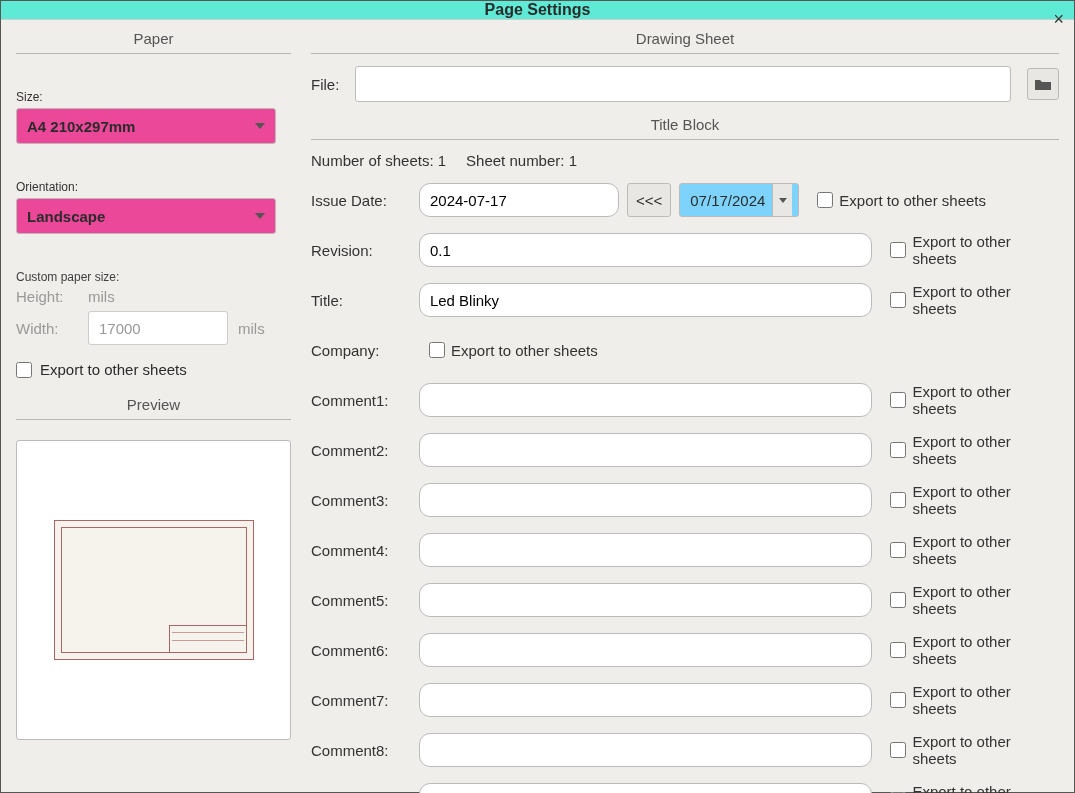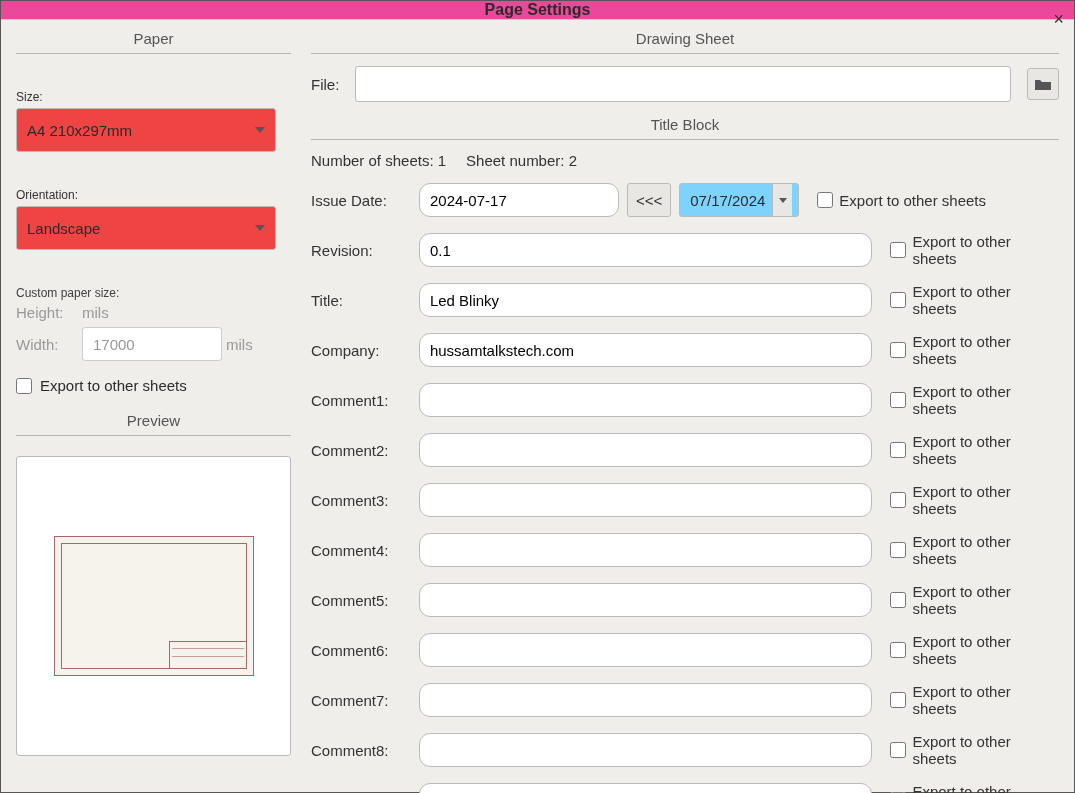--- a/index.html
+++ b/index.html
@@ -1,29 +1,29 @@
 <!DOCTYPE html>
 <html><head>
 <meta charset="utf-8">
 <style>
 * { box-sizing: border-box; margin: 0; padding: 0; font-family: sans-serif; }
 body { background: #f0eeeb; font-size: 15px; color: #2b2b2b; width: 1075px; height: 793px; overflow: hidden; }
 .dialog { border: 1px solid #555; width: 1075px; height: 793px; display: flex; flex-direction: column; }
-.titlebar { background: #ec4899; height: 40px; display: flex; align-items: center; justify-content: center; position: relative; border-bottom: 1px solid #ccc; }
+.titlebar { background: #5eead4; height: 40px; display: flex; align-items: center; justify-content: center; position: relative; border-bottom: 1px solid #ccc; }
 .titlebar-title { font-weight: bold; font-size: 16px; }
 .close-btn { position: absolute; right: 10px; top: 8px; font-size: 18px; cursor: pointer; color: #333; }
 .content { flex: 1; display: flex; padding: 10px 15px; gap: 20px; }
 .left { width: 275px; display: flex; flex-direction: column; }
 .right { flex: 1; display: flex; flex-direction: column; }
 .section-header { text-align: center; color: #555; font-size: 15px; border-bottom: 1px solid #b8b5b0; padding-bottom: 6px; margin-bottom: 12px; }
 .field-label { color: #333; margin-bottom: 4px; display: block; font-size: 12px; margin-top: 24px; }
-.select-field { width: 260px; height: 44px; background: #ef4444; border: 1px solid #bbb; border-radius: 3px; display: flex; align-items: center; padding: 0 10px; justify-content: space-between; margin-bottom: 12px; cursor: pointer; }
+.select-field { width: 260px; height: 36px; background: #ec4899; border: 1px solid #bbb; border-radius: 3px; display: flex; align-items: center; padding: 0 10px; justify-content: space-between; margin-bottom: 12px; cursor: pointer; font-weight: bold; }
 .caret { width: 0; height: 0; border-left: 5px solid transparent; border-right: 5px solid transparent; border-top: 6px solid #555; }
 .disabled-label { color: #404040; }
-.size-row { display: flex; align-items: center; gap: 4px; margin-bottom: 6px; }
+.size-row { display: flex; align-items: center; gap: 10px; margin-bottom: 6px; }
 .size-row .lbl { width: 62px; color: #999; }
 .size-input { width: 140px; height: 34px; border: 1px solid #ccc; border-radius: 3px; background: #fff; padding: 0 10px; color: #999; font-size: 15px; }
 .size-unit { color: #999; }
 .checkbox-row { display: flex; align-items: center; gap: 8px; margin-top: 10px; }
 .checkbox-row input[type=checkbox] { width: 16px; height: 16px; }
 .preview-box { border: 1px solid #bbb; border-radius: 3px; height: 300px; background: #fff; margin-top: 8px; display: flex; align-items: center; justify-content: center; }
 .sheet-preview { width: 200px; height: 140px; background: #f6f2ec; border: 1px solid #a66; position: relative; }
 .preview-inner { position: absolute; inset: 6px; border: 1px solid #a66; }
 .preview-titleblock { position: absolute; right: 6px; bottom: 6px; width: 78px; height: 28px; border: 1px solid #a66; }
 .preview-tb-line { position: absolute; left: 2px; right: 2px; height: 1px; background: #c99; }
@@ -108,21 +108,21 @@
         <div class="folder-btn">
           <svg width="18" height="14">
               <path d="M1 3 L1 13 L17 13 L17 5 L8 5 L6 3 Z" fill="#555"></path>
             </svg>
         </div>
       </div>
 
       <div class="section-header">Title Block</div>
       <div class="info-row">
         <span>Number of sheets: 1</span>
-        <span>Sheet number: 2</span>
+        <span>Sheet number: 1</span>
       </div>
 
       <div class="title-block-grid" id="tb-grid">
           <div class="tb-row">
             <span class="tb-label">Issue Date:</span>
             <input class="tb-input issue-date-input" value="2024-07-17" style="">
             <div class="arrow-btn">&lt;&lt;&lt;</div>
             <div class="date-picker">
               <span>07/17/2024</span>
               <div class="picker-btn">
@@ -145,21 +145,20 @@
           <div class="tb-row">
             <span class="tb-label">Title:</span>
             <input class="tb-input std-input" value="Led Blinky" style="">
             <label class="export-cb">
               <input type="checkbox" style="">
               <span>Export to other sheets</span>
             </label>
           </div>
           <div class="tb-row">
             <span class="tb-label">Company:</span>
-            <input class="tb-input std-input" value="hussamtalkstech.com" style="">
             <label class="export-cb">
               <input type="checkbox" style="">
               <span>Export to other sheets</span>
             </label>
           </div>
           <div class="tb-row">
             <span class="tb-label">Comment1:</span>
             <input class="tb-input std-input" style="">
             <label class="export-cb">
               <input type="checkbox" style="">

